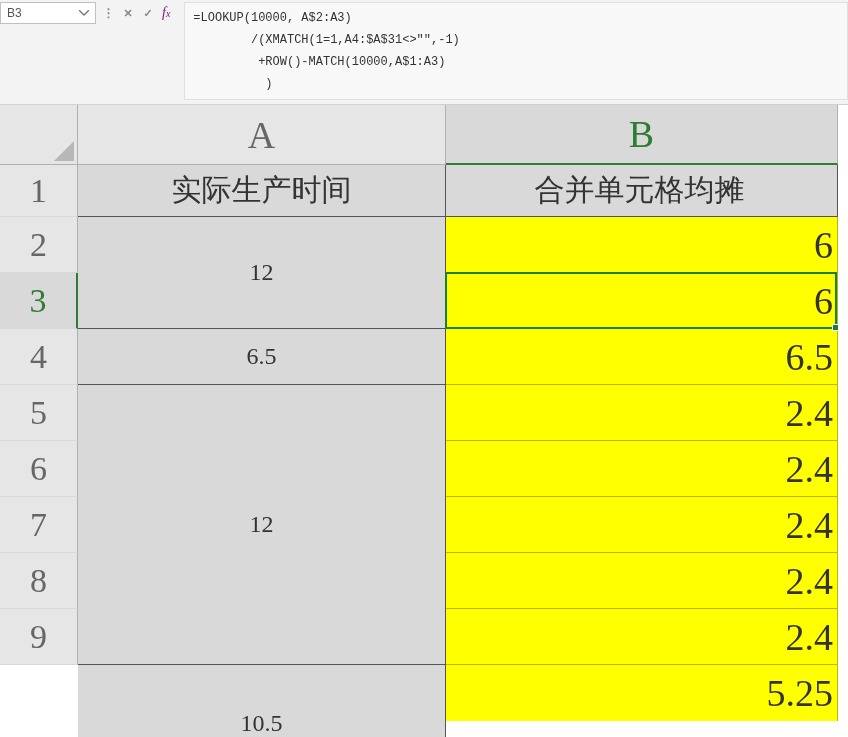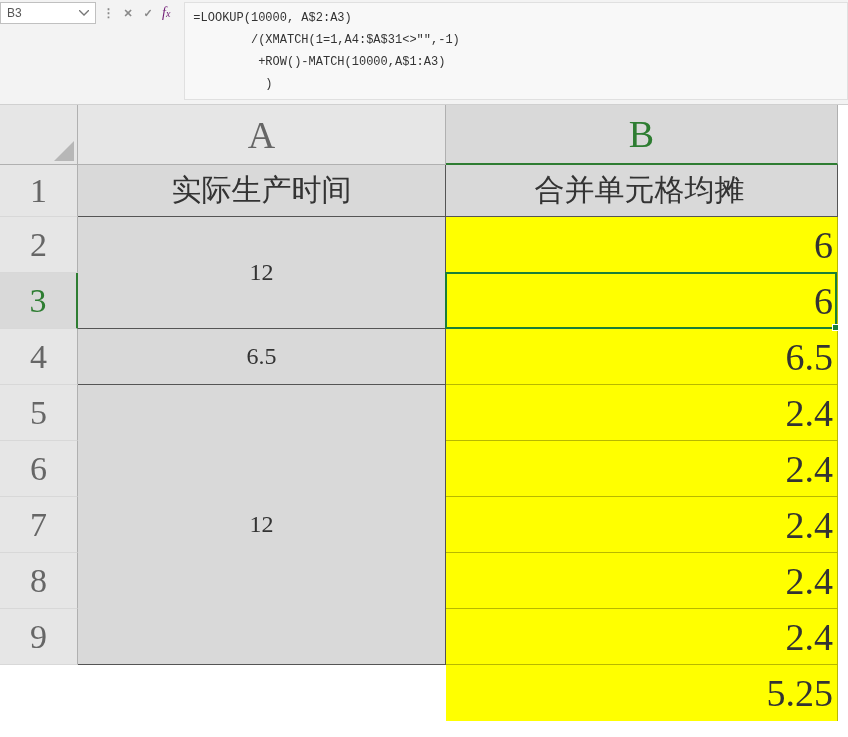--- a/index.html
+++ b/index.html
@@ -255,20 +255,21 @@
       <div class="row-header hstd">7</div>
       <div class="row-header hstd">8</div>
       <div class="row-header hstd">9</div>
     </div>
 
     <div>
       <div class="cell col-a header-cell h1">实际生产时间</div>
       <div class="cell col-a a-data" style="height:112px;">12</div>
       <div class="cell col-a a-data hstd">6.5</div>
       <div class="cell col-a a-data" style="height:280px;">12</div>
+      <div class="cell col-a a-data" style="height:72px; border-bottom:none; align-items:flex-end; padding-bottom:0;">10.5</div>
     </div>
 
     <div style="position:relative;">
       <div class="cell col-b header-cell h1" style="justify-content:center;">合并单元格均摊</div>
       <div class="cell col-b b-data hstd first-two">6</div>
       <div class="cell col-b b-data hstd first-two">6</div>
       <div class="cell col-b b-data hstd">6.5</div>
       <div class="cell col-b b-data hstd">2.4</div>
       <div class="cell col-b b-data hstd">2.4</div>
       <div class="cell col-b b-data hstd">2.4</div>

